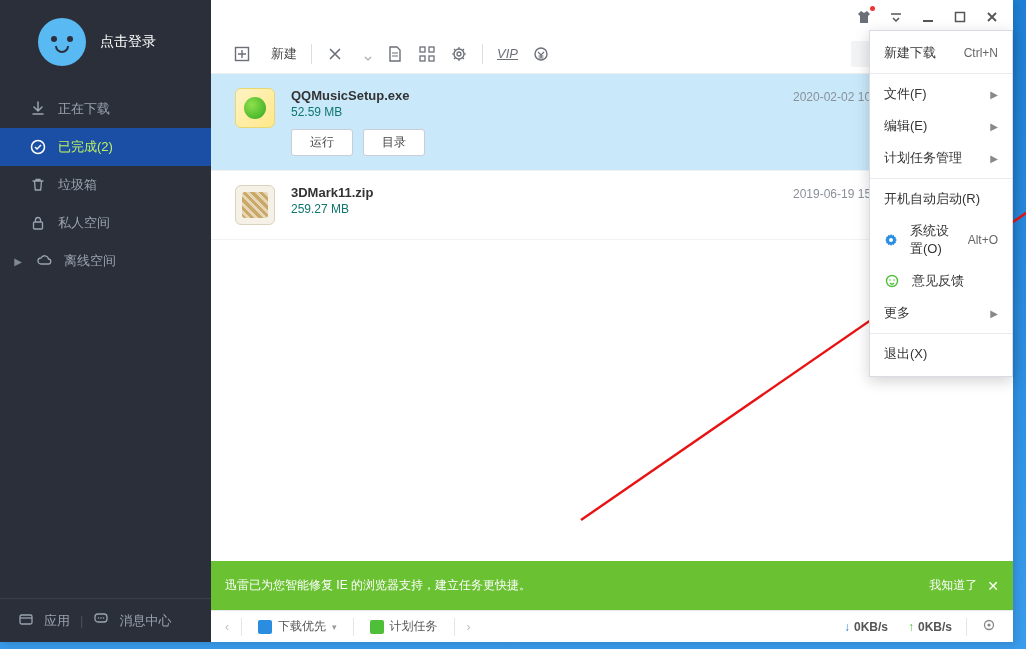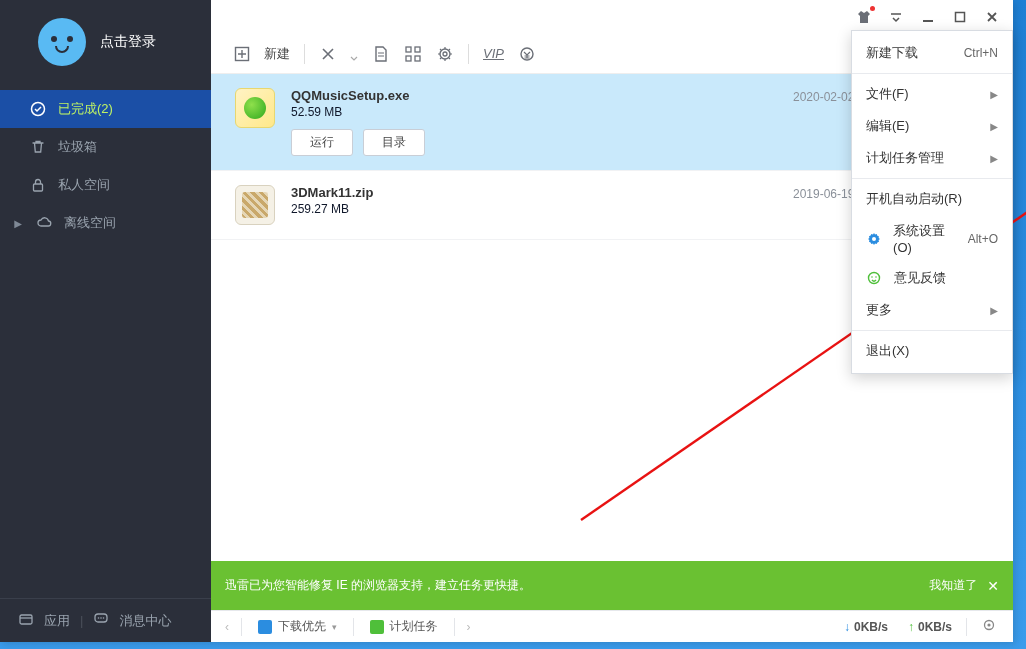--- a/index.html
+++ b/index.html
@@ -21,53 +21,53 @@
 .nav li.offline-row .chev { width:12px; text-align:center; font-size:10px; color:#7f8996; }
 .sidebar-footer { margin-top:auto; display:flex; align-items:center; gap:10px; padding:12px 18px; font-size:13px; border-top:1px solid #3a3f4b; }
 .sidebar-footer .sep { color:#4a4f5b; }
 .main { flex:1; display:flex; flex-direction:column; background:#fff; position:relative; }
 .titlebar { height:34px; display:flex; align-items:center; justify-content:flex-end; gap:6px; padding:0 8px; }
 .titlebar .tbtn { width:26px; height:26px; display:flex; align-items:center; justify-content:center; color:#555; font-size:14px; cursor:pointer; }
 .titlebar .shirt { position:relative; }
 .titlebar .shirt .dot { position:absolute; top:2px; right:2px; width:5px; height:5px; background:#e33; border-radius:50%; }
 .toolbar { height:40px; display:flex; align-items:center; padding:0 12px 0 22px; gap:14px; border-bottom:1px solid #eee; }
 .toolbar .group { display:flex; align-items:center; gap:14px; }
-.toolbar .tico { color:#6b6f77; font-size:16px; cursor:pointer; display:flex; align-items:flex-end; gap:13px; }
+.toolbar .tico { color:#6b6f77; font-size:16px; cursor:pointer; display:flex; align-items:flex-end; gap:20px; }
 .toolbar .new-dl { color:#444; font-size:13px; }
 .toolbar .vbar { width:1px; height:20px; background:#ddd; }
 .search-slot { margin-left:auto; width:150px; height:26px; background:#f2f3f5; border-radius:2px; }
 .file-list { flex:1; overflow:auto; }
 .file-row { display:flex; align-items:flex-start; padding:14px 20px 14px 24px; gap:16px; border-bottom:1px solid #f1f2f4; }
 .file-row.selected { background:#c9e9fb; }
 .file-icon { width:40px; height:40px; border-radius:6px; flex:none; display:flex; align-items:center; justify-content:center; }
 .file-icon.qq { background:linear-gradient(135deg,#fff3c4,#ffe889); border:1px solid #e7d770; }
 .file-icon.qq .inner { width:22px; height:22px; border-radius:50%; background:radial-gradient(circle at 35% 35%, #8fe04c, #2fa81e); }
 .file-icon.zip { background:#f5f1e6; border:1px solid #d9d2bf; position:relative; }
 .file-icon.zip::before { content:""; position:absolute; left:6px; top:6px; right:6px; bottom:6px; background:repeating-linear-gradient(45deg,#c9a86a 0 3px,#e5d6b5 3px 6px); border-radius:3px; }
 .file-meta { flex:1; }
 .file-name { font-weight:600; font-size:13px; color:#333; }
-.file-size { font-size:12px; color:#0f172a; margin-top:2px; }
+.file-size { font-size:12px; color:#0f766e; margin-top:2px; }
 .file-actions { display:flex; gap:10px; margin-top:10px; }
 .pill { min-width:62px; padding:4px 14px; border:1px solid #c9ced6; background:#fff; border-radius:3px; font-size:12px; color:#444; text-align:center; cursor:pointer; }
 .file-date { font-size:12px; color:#8a9099; width:200px; text-align:left; padding-top:2px; }
 .notify-bar { background:#6ac132; color:#fff; display:flex; align-items:center; padding:16px 14px; font-size:12px; }
 .notify-bar .ok { margin-left:auto; display:flex; align-items:center; gap:10px; cursor:pointer; }
 .notify-bar .x { font-size:14px; }
 .statusbar { height:32px; border-top:1px solid #e6e8ec; display:flex; align-items:center; padding:0 10px; font-size:12px; color:#555; gap:8px; }
 .statusbar .chevL, .statusbar .chevR { color:#bbb; cursor:pointer; padding:0 4px; }
 .statusbar .chip { display:flex; align-items:center; gap:6px; padding:0 8px; }
 .statusbar .sq { width:14px; height:14px; border-radius:2px; display:inline-block; }
 .sq.blue { background:#2b8de0; } .sq.green { background:#4fbf3a; }
 .statusbar .spacer { flex:1; }
 .speed { display:flex; align-items:center; gap:4px; padding:0 6px; }
 .arrow-down { color:#2b8de0; } .arrow-up { color:#4fbf3a; }
 .gear-s { color:#888; padding:0 6px; cursor:pointer; }
 .vsep-s { width:1px; height:18px; background:#e3e5e9; }
 
-.dropdown { position:absolute; top:30px; right:0; width:162px; background:#fff; border:1px solid #d8dce2; box-shadow:0 4px 14px rgba(0,0,0,.18); padding:6px 0; font-size:13px; color:#333; z-index:50; }
+.dropdown { position:absolute; top:30px; right:0; width:144px; background:#fff; border:1px solid #d8dce2; box-shadow:0 4px 14px rgba(0,0,0,.18); padding:6px 0; font-size:13px; color:#333; z-index:50; }
 .dropdown .item { display:flex; align-items:center; padding:7px 14px; cursor:pointer; gap:8px; }
 .dropdown .item .shortcut { margin-left:auto; font-size:12px; color:#666; }
 .dropdown .item .submenu-arrow { margin-left:auto; font-size:10px; color:#888; }
 .dropdown .sep { height:1px; background:#e8eaee; margin:4px 0; }
 .dropdown .pre-icon { width:16px; height:16px; display:inline-flex; align-items:center; justify-content:center; margin-right:4px; }
 .pre-icon.gear svg { fill:#2b8de0; }
 .pre-icon.smile svg { stroke:#4fbf3a; fill:none; }
 
 .red-arrow { position:absolute; pointer-events:none; z-index:40; }
 </style>
@@ -77,20 +77,28 @@
 <div class="window">
 
   <aside class="sidebar">
     <div class="user-row">
       <div class="avatar">
           <span class="mouth"></span>
         </div>
       <span class="user-label">点击登录</span>
     </div>
     <ul class="nav">
+      <li>
+        <span class="ico">
+            <svg width="16" height="16" viewBox="0 0 16 16">
+              <path d="M8 1v9M4 6l4 4 4-4M3 13h10" stroke="#9aa4af" stroke-width="1.5" fill="none" stroke-linecap="round"></path>
+            </svg>
+          </span>
+        <span>正在下载</span>
+      </li>
       <li class="active">
         <span class="ico">
             <svg width="16" height="16" viewBox="0 0 16 16">
               <circle cx="8" cy="8" r="6.5" stroke="#fff" stroke-width="1.5" fill="none"></circle>
               <path d="M5 8l2 2 4-4" stroke="#fff" stroke-width="1.5" fill="none"></path>
             </svg>
           </span>
         <span>已完成(2)</span>
       </li>
       <li>

